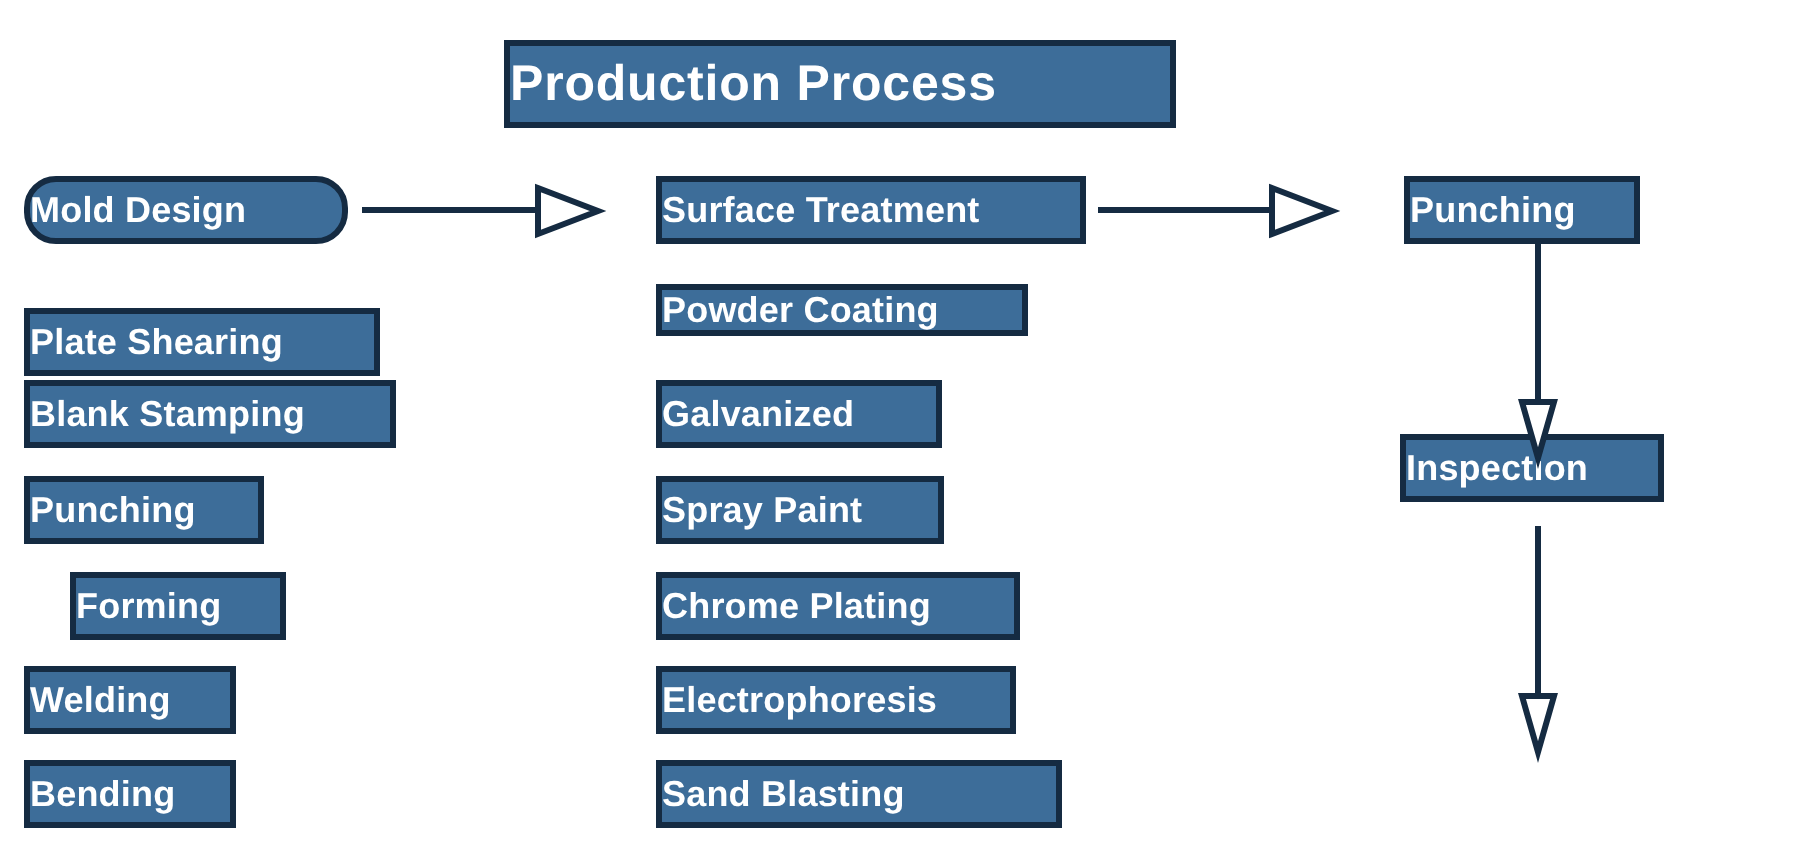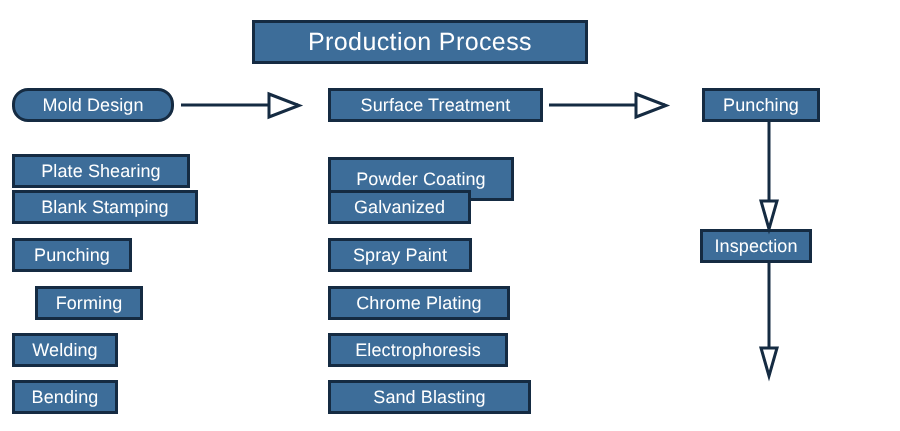--- a/index.html
+++ b/index.html
@@ -14,26 +14,26 @@
     background: #ffffff;
     overflow: hidden;
     font-family: "Liberation Sans", sans-serif;
   }
   .node {
     position: absolute;
     box-sizing: border-box;
     background: #3d6d99;
     border: 3px solid #152b42;
     color: #ffffff;
-    font-weight: normal;
+    font-weight: bold;
     font-size: 18px;
     line-height: 1;
     display: flex;
     align-items: center;
-    justify-content: center;
+    justify-content: flex-start;
     white-space: nowrap;
     letter-spacing: 0.1px;
     text-rendering: geometricPrecision;
   }
   .node.title {
     font-size: 25px;
     letter-spacing: 0.4px;
   }
   .node-label {
     display: block;
@@ -82,21 +82,21 @@
   <div class="node" style="left:12px; top:333px; width:106px; height:34px;">
     <span class="node-label">Welding</span>
   </div>
   <div class="node" style="left:12px; top:380px; width:106px; height:34px;">
     <span class="node-label">Bending</span>
   </div>
 
   <div class="node" style="left:328px; top:88px; width:215px; height:34px;">
     <span class="node-label">Surface Treatment</span>
   </div>
-  <div class="node" style="left:328px; top:157px; width:186px; height:44px;">
+  <div class="node" style="left:328px; top:142px; width:186px; height:26px;">
     <span class="node-label">Powder Coating</span>
   </div>
   <div class="node" style="left:328px; top:190px; width:143px; height:34px;">
     <span class="node-label">Galvanized</span>
   </div>
   <div class="node" style="left:328px; top:238px; width:144px; height:34px;">
     <span class="node-label">Spray Paint</span>
   </div>
   <div class="node" style="left:328px; top:286px; width:182px; height:34px;">
     <span class="node-label">Chrome Plating</span>
@@ -104,21 +104,21 @@
   <div class="node" style="left:328px; top:333px; width:180px; height:34px;">
     <span class="node-label">Electrophoresis</span>
   </div>
   <div class="node" style="left:328px; top:380px; width:203px; height:34px;">
     <span class="node-label">Sand Blasting</span>
   </div>
 
   <div class="node" style="left:702px; top:88px; width:118px; height:34px;">
     <span class="node-label">Punching</span>
   </div>
-  <div class="node" style="left:700px; top:229px; width:112px; height:34px;">
+  <div class="node" style="left:700px; top:217px; width:132px; height:34px;">
     <span class="node-label">Inspection</span>
   </div>
 
   <svg class="connector" style="left:180px; top:90px;" width="150" height="32" viewBox="0 0 150 32">
     <line class="conn-line" x1="1" y1="15" x2="118" y2="15"></line>
     <polygon class="conn-head" points="89,4 119,15.5 89,27"></polygon>
   </svg>
 
   <svg class="connector" style="left:548px; top:90px;" width="160" height="32" viewBox="0 0 160 32">
     <line class="conn-line" x1="1" y1="15" x2="117" y2="15"></line>

